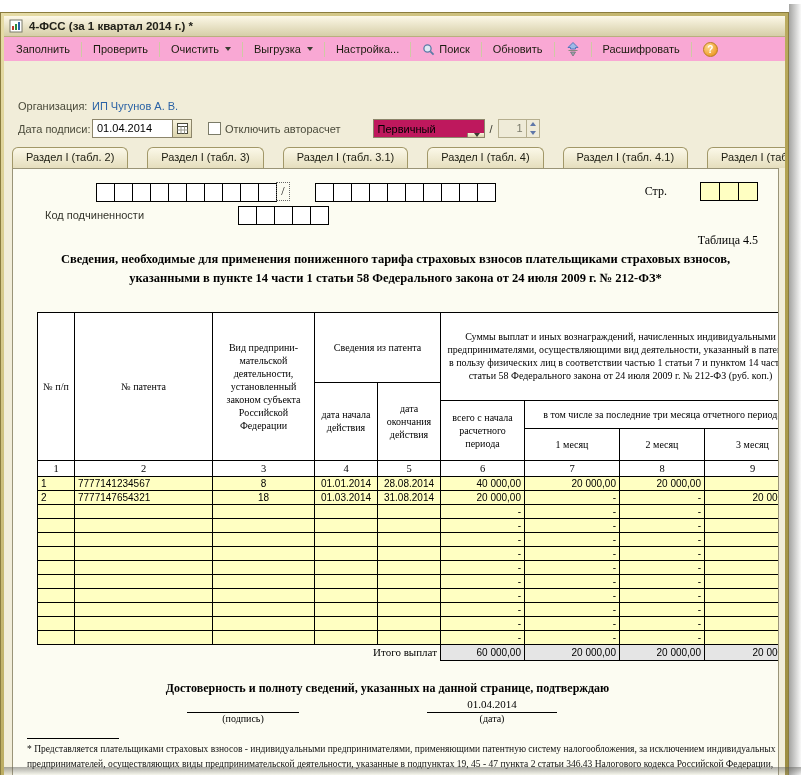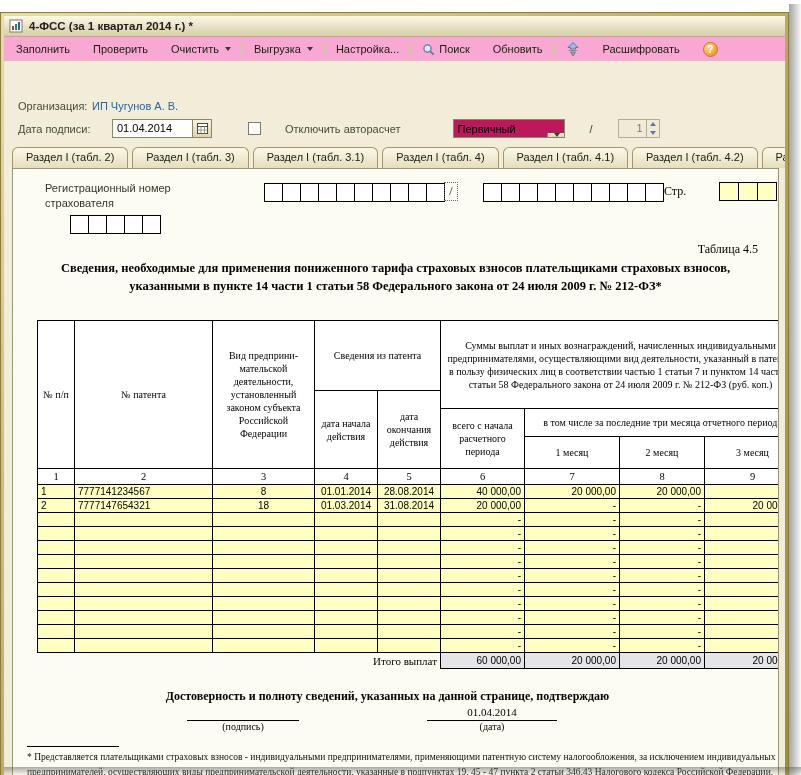--- a/index.html
+++ b/index.html
@@ -28,21 +28,21 @@
   .tb-sep{width:1px;height:15px;background:#cfc8a4;margin:0 3px;flex:0 0 1px;}
   .dd{width:0;height:0;border-left:3px solid transparent;border-right:3px solid transparent;
     border-top:4px solid #3a3a30;margin-left:2px;}
   .help-circle{width:15px;height:15px;border-radius:50%;display:flex;align-items:center;justify-content:center;
     background:radial-gradient(circle at 35% 30%,#FFD98E,#EFA030 70%,#D1801C);border:1px solid #b97f20;
     color:#fff;font-size:10px;font-weight:bold;}
 
   
   .params{padding:7px 0 5px 14px;background:#F1EDD9;}
   .p-row{display:flex;align-items:center;font-size:11px;color:#4a4a3a;margin-top:32px;}
-  .p-row + .p-row{margin-top:7px;gap:20px;}
+  .p-row + .p-row{margin-top:7px;}
   .lbl-org{width:74px;}
   .lbl-date{width:74px;}
   .org-link{color:#2A62A5;}
   .date-field{display:flex;height:19px;border:1px solid #8c856a;background:#fff;width:100px;}
   .date-text{flex:1;padding:2px 4px;font-size:11px;color:#000;}
   .cal-btn{width:19px;background:linear-gradient(#f7f3de,#ddd5ae);border-left:1px solid #8c856a;
     display:flex;align-items:center;justify-content:center;}
   .checkbox{width:13px;height:13px;border:1px solid #7b7b68;background:#fff;margin:0 4px 0 16px;flex:0 0 13px;}
   .combo{display:flex;height:19px;border:1px solid #8c856a;background:#be185d;width:112px;margin-left:32px;align-items:flex-end;}
   .combo-text{flex:1;padding:2px 4px;font-size:11px;color:#000;white-space:nowrap;overflow:hidden;}
@@ -50,21 +50,21 @@
     display:flex;align-items:center;justify-content:center;}
   .slash-sep{margin:0 5px;color:#3a3a30;}
   .spinner{display:flex;height:19px;border:1px solid #b5ae8e;background:#EFEBD8;width:42px;}
   .spin-val{flex:1;padding:2px 3px;font-size:11px;color:#7a7a6a;text-align:right;}
   .spin-btns{width:13px;display:flex;flex-direction:column;border-left:1px solid #b5ae8e;}
   .spin-btns div{flex:1;display:flex;align-items:center;justify-content:center;}
   .tri-u{width:0;height:0;border-left:3px solid transparent;border-right:3px solid transparent;border-bottom:4px solid #5f77a8;}
   .tri-d{width:0;height:0;border-left:3px solid transparent;border-right:3px solid transparent;border-top:4px solid #5f77a8;}
 
   
-  .tabs{display:flex;gap:4px;padding:4px 0 0 8px;height:25px;flex:0 0 25px;overflow:hidden;}
+  .tabs{display:flex;gap:19px;padding:4px 0 0 8px;height:25px;flex:0 0 25px;overflow:hidden;}
   .tab{background:linear-gradient(#FBF8E8,#E5DEBD);border:1px solid #A29868;border-bottom:none;
     border-radius:6px 6px 0 0;padding:3px 13px 0;font-size:11px;color:#1d1d12;white-space:nowrap;flex:0 0 auto;}
 
   
   .panel{flex:1;margin:0 6px 0 8px;background:#FCFCF2;border:1px solid #9a9478;overflow:hidden;
     padding:12px 0 0 14px;position:relative;}
 
   .reg-row{display:flex;align-items:flex-start;margin-left:18px;}
   .reg-label{width:168px;font-size:11px;color:#33332a;line-height:1.35;flex:0 0 168px;}
   .boxes{display:flex;margin-left:26px;margin-top:1px;}
@@ -233,21 +233,20 @@
       <div class="tab">Раздел I (табл. 3.1)</div>
       <div class="tab">Раздел I (табл. 4)</div>
       <div class="tab">Раздел I (табл. 4.1)</div>
       <div class="tab">Раздел I (табл. 4.2)</div>
       <div class="tab">Раздел I (таб</div>
     </div>
 
     <div class="panel">
 
       <div class="reg-row">
-        <div class="reg-label">Регистрационный номер страхователя</div>
         <div class="boxes">
           <span class="boxes">
               <span class="cbox"></span>
               <span class="cbox"></span>
               <span class="cbox"></span>
               <span class="cbox"></span>
               <span class="cbox"></span>
               <span class="cbox"></span>
               <span class="cbox"></span>
               <span class="cbox"></span>
@@ -272,20 +271,21 @@
           <span class="pg-label">Стр.</span>
           <span class="boxes">
               <span class="cbox yellow"></span>
               <span class="cbox yellow"></span>
               <span class="cbox yellow"></span>
             </span>
         </div>
       </div>
 
       <div class="sub-row">
+        <div class="reg-label">Код подчиненности</div>
         <div class="boxes" style="margin-top:0;">
             <span class="cbox"></span>
             <span class="cbox"></span>
             <span class="cbox"></span>
             <span class="cbox"></span>
             <span class="cbox"></span>
           </div>
       </div>
 
       <div class="tbl-caption">Таблица 4.5</div>

